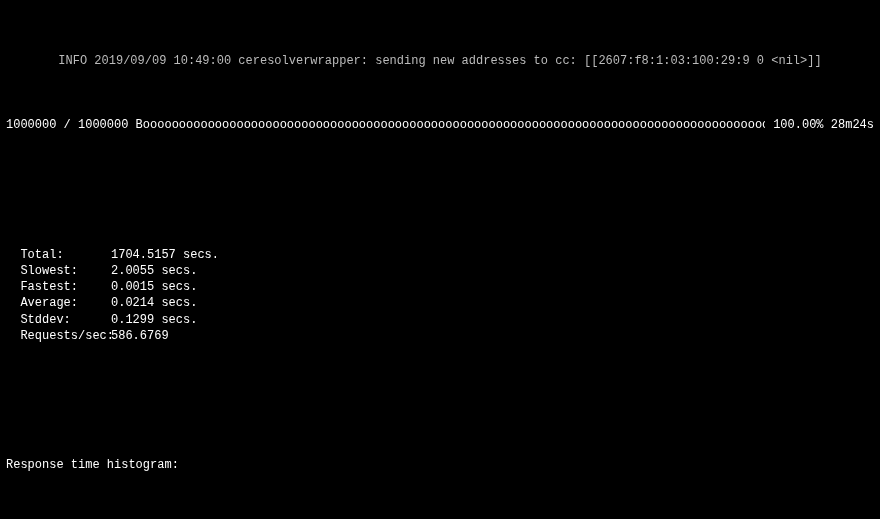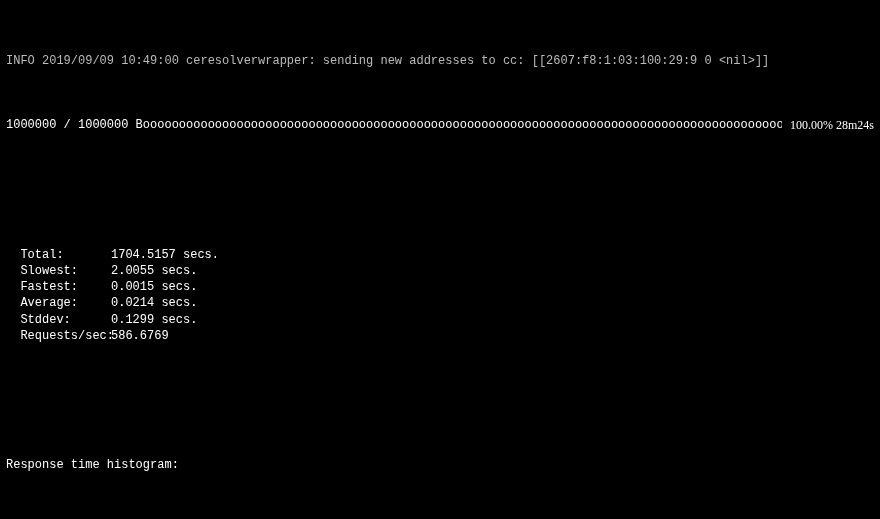--- a/index.html
+++ b/index.html
@@ -32,33 +32,33 @@
     }
     .progress-bar {
       flex: 1;
       overflow: hidden;
       text-overflow: clip;
       white-space: nowrap;
     }
     .progress-meta {
       white-space: nowrap;
       padding-left: 8px;
-      font-family: Liberation Serif, serif;
     }
     .kv-row {
       display: flex;
     }
     .kv-label {
       width: 105px;
     }
     .cut-top {
       color: #bbbbbb;
       padding: 0 6px;
       overflow: hidden;
       white-space: nowrap;
+      text-align: center;
     }
   </style>
 </head>
 <body>
 
 <div class="terminal">
 
   <div class="cut-top">INFO  2019/09/09 10:49:00 ceresolverwrapper: sending new addresses to cc: [[2607:f8:1:03:100:29:9 0  &lt;nil&gt;]]</div>
 
   <div class="top-row">

